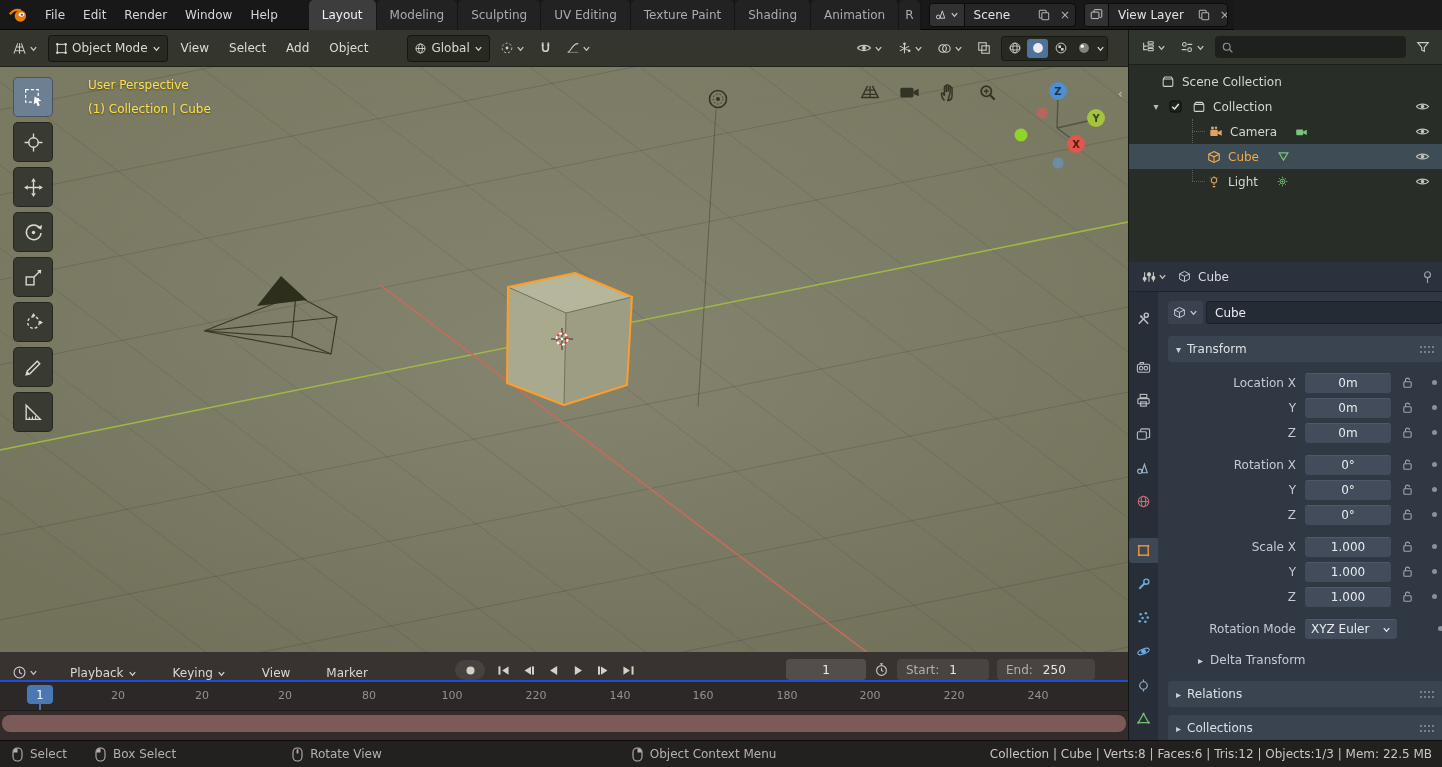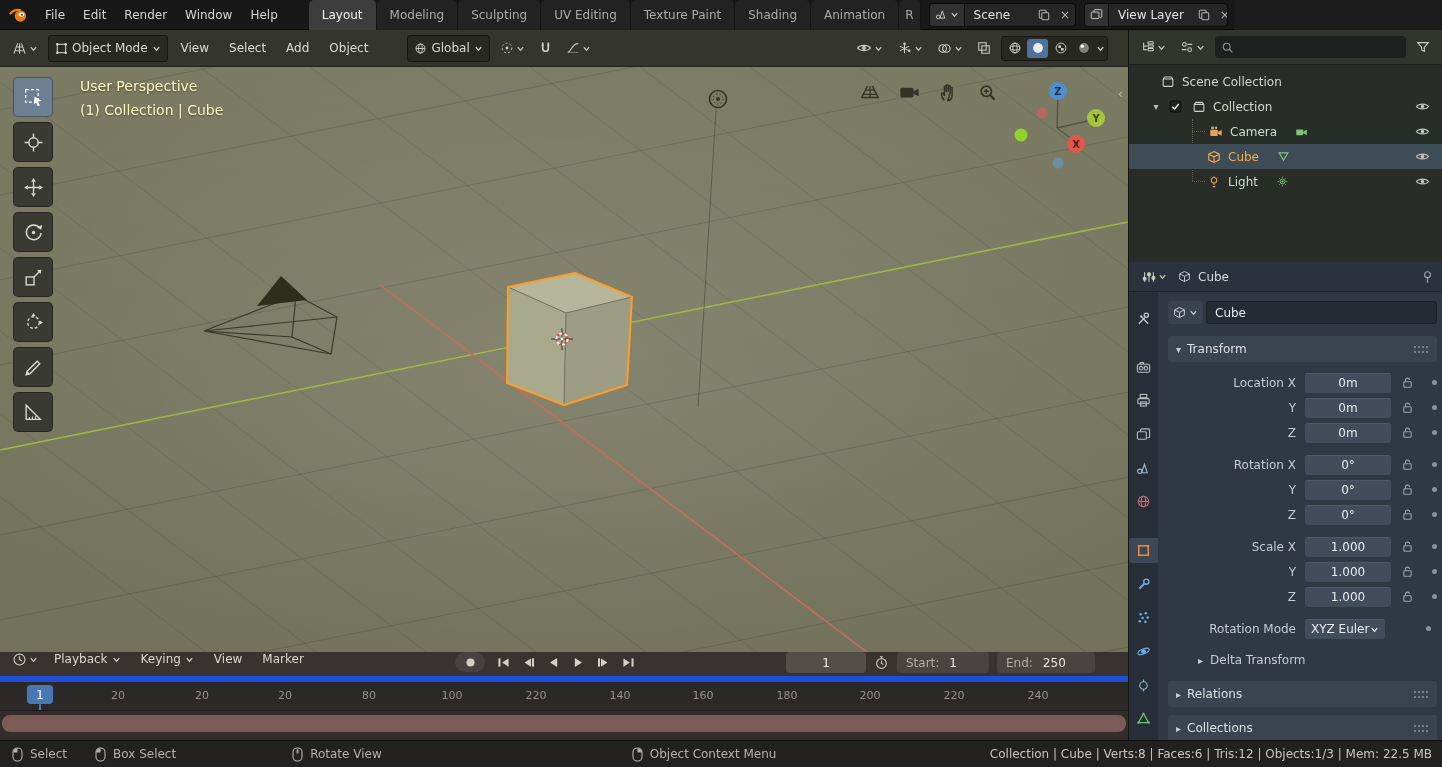--- a/index.html
+++ b/index.html
@@ -23,30 +23,30 @@
   .vheader{position:absolute;left:0;top:30px;width:1128px;height:37px;background:#34362d;border-bottom:1px solid #20221b;display:flex;align-items:center;padding:0 8px;gap:6px;box-sizing:border-box;}
   .hbtn{display:flex;align-items:center;gap:4px;height:25px;padding:0 6px;background:#282a22;border:1px solid rgba(0,0,0,.45);border-radius:4px;color:#d9d9cf;white-space:nowrap}
   .hmenu{padding:0 7px;color:#dcdcd3}
   .icbtn{display:flex;align-items:center;gap:2px;padding:0 4px;color:#ccccc2}
   .shadepill{display:flex;align-items:center;gap:2px;background:#272920;border-radius:4px;padding:2px;border:1px solid rgba(0,0,0,.4)}
   .shadebtn{width:21px;height:19px;display:flex;align-items:center;justify-content:center;border-radius:3px;color:#ccccc2}
   .shadebtn.active{background:#51719d;color:#fff}
   
   .viewport{position:absolute;left:0;top:67px;width:1128px;height:585px;overflow:hidden;background:#75755f}
   .scene{position:absolute;inset:0}
-  .vptext{position:absolute;left:80px;color:#fef9c3;font-size:14px;text-shadow:0 1px 2px rgba(0,0,0,.4);pointer-events:none}
+  .vptext{position:absolute;left:88px;color:#fde047;font-size:12px;text-shadow:0 1px 2px rgba(0,0,0,.4);pointer-events:none}
   .toolbar{position:absolute;left:13px;top:10px;display:flex;flex-direction:column;gap:5px}
   .tool{width:38px;height:38px;border-radius:5px;background:rgba(54,56,48,.95);border:1px solid rgba(0,0,0,.35);display:flex;align-items:center;justify-content:center;color:#d9dad1}
   .tool.active{background:#6d7f92;color:#ffffff}
   .vpnav{position:absolute;left:858px;top:13px;display:flex;gap:15px;color:rgba(40,40,26,.85)}
   .vpnav>div{width:24px;height:24px;display:flex;align-items:center;justify-content:center}
   .vpcollapse{position:absolute;right:5px;top:19px;color:rgba(235,235,215,.6);font-size:13px}
   
   .timeline{position:absolute;left:0;top:652px;width:1128px;height:88px;background:#332d2c}
-  .thead{position:relative;height:30px;background:#383231;border-bottom:6px solid #1d4ed8;display:flex;align-items:flex-start;padding:0 8px;gap:4px;box-sizing:border-box;color:#ddd7cf}
+  .thead{position:relative;height:30px;background:#383231;border-bottom:2px solid #1d4ed8;display:flex;align-items:flex-end;padding:0 8px;gap:20px;box-sizing:border-box;color:#ddd7cf}
   .tmenu{padding:0 8px;color:#ddd7cf;display:flex;align-items:center;gap:4px}
   .transport{position:absolute;left:455px;display:flex;align-items:center;gap:2px}
   .tbtn{width:23px;height:20px;display:flex;align-items:center;justify-content:center;color:#d6d0c7}
   .rec{width:30px;height:20px;background:#474140;border-radius:10px;display:flex;align-items:center;justify-content:center;margin-right:5px}
   .tfields{position:absolute;right:33px;display:flex;align-items:center;gap:8px}
   .framefield{width:80px;height:21px;background:#544e4a;border-radius:4px;color:#f2eee7;display:flex;align-items:center;justify-content:center}
   .rangefield{height:21px;background:#494341;border-radius:4px;display:flex;align-items:center;padding:0 9px;gap:10px;color:#b3ada6}
   .rangefield b{color:#ece7e0;font-weight:normal}
   .truler{position:relative;height:28px;background:#2c2828;border-bottom:1px solid #201c1c}
   .tick{position:absolute;top:7px;width:40px;text-align:center;font-size:11px;color:#97918a}
@@ -79,21 +79,21 @@
   .pcontent{flex:1;padding:9px 9px 0 10px;box-sizing:border-box}
   .idrow{display:flex;gap:3px;margin-bottom:12px}
   .idbtn{height:23px;display:flex;align-items:center;gap:3px;padding:0 5px;background:#3a4250;border-radius:3px;color:#c9cfd8}
   .idname{flex:1;height:23px;background:#252b34;border:1px solid #1b2027;border-radius:3px;display:flex;align-items:center;padding:0 8px;color:#e9ecf0;box-sizing:border-box}
   .panelhead{height:26px;background:#3a4350;border-radius:3px;display:flex;align-items:center;padding:0 8px;gap:6px;color:#dce0e6;margin-bottom:8px}
   .panelhead .dots{margin-left:auto;color:#8b94a1}
   .tri{color:#c9cfd8;font-size:10px}
   .prow{display:flex;align-items:center;height:25px}
   .plabel{flex:0 0 128px;text-align:right;margin-right:9px;color:#c3cad3;white-space:nowrap}
   .pfield{width:86px;height:20px;background:#434c5a;border-top:1px solid #4e586a;border-radius:3px;display:flex;align-items:center;justify-content:center;color:#e7ebf0;box-sizing:border-box}
-  .pfield.drop{width:80px;justify-content:space-between;padding:0 6px}
+  .pfield.drop{width:92px;justify-content:space-between;padding:0 6px}
   .plock{margin-left:11px;color:#9aa3af;display:flex}
   .plock.hidden{visibility:hidden}
   .pdot{width:5px;height:5px;border-radius:50%;background:#89919d;margin-left:19px}
   .pgap{height:7px}
   .deltarow{display:flex;align-items:center;gap:7px;padding-left:30px;height:26px;color:#c6ccd5;margin:6px 0 8px}
   
   .statusbar{position:absolute;left:0;top:740px;width:1442px;height:27px;background:#232020;border-top:1px solid #0f0e0d;display:flex;align-items:center;box-sizing:border-box;color:#b5b1ab}
   .hint{display:flex;align-items:center;gap:7px;white-space:nowrap}
   .stats{margin-left:auto;padding-right:10px;color:#c9c5bf;white-space:nowrap}
 </style>

